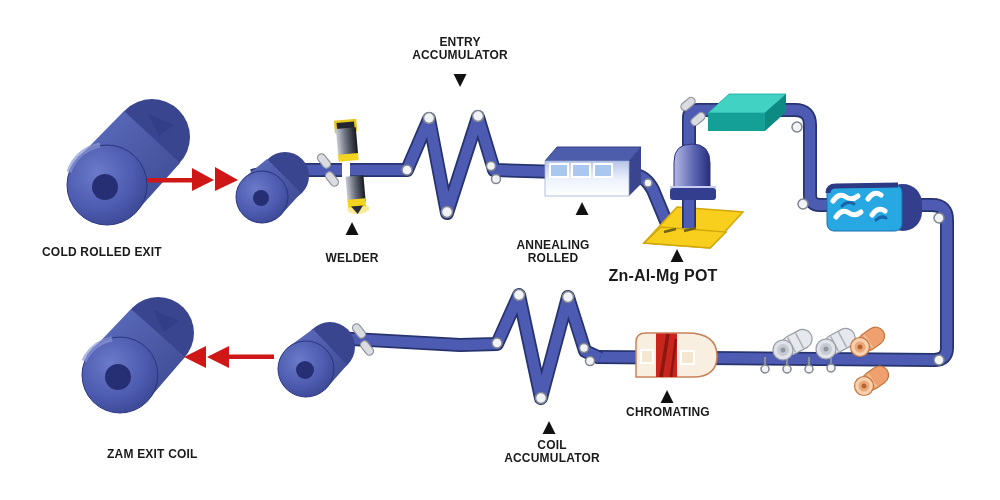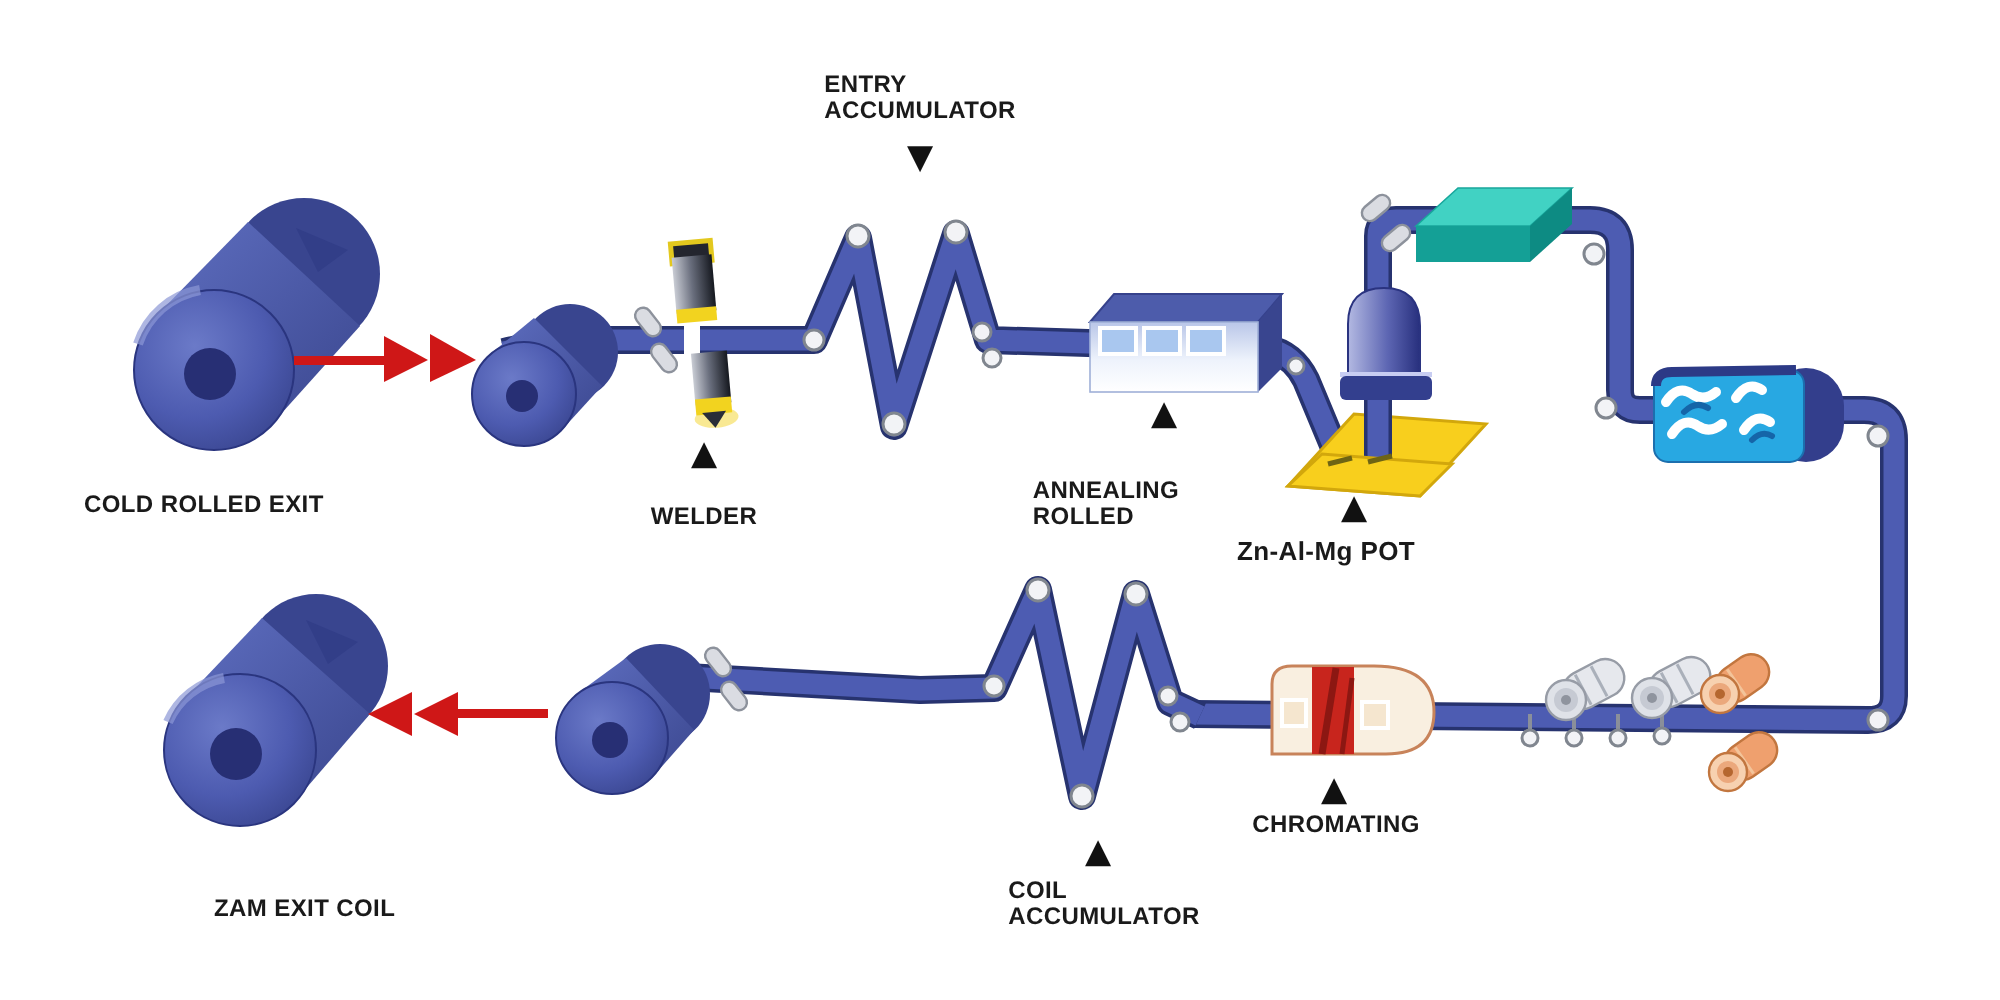--- a/index.html
+++ b/index.html
@@ -1,22 +1,22 @@
 <!DOCTYPE html>
 <html style="--background: #ffffff; --label-color: #1a1a1a; --marker-black: #111111; --strip-blue: #4d5cb2; --strip-edge: #27336f; --coil-blue: #4d5bb0; --arrow-red: #cf1717; --welder-yellow: #f2d31f; --pot-yellow: #f8cf1d; --cooler-teal: #14a096; --quench-blue: #28a8e2; --chromating-cream: #f9efe0; --chromating-red: #c8251d; --roller-orange: #efa06e; --roller-silver: #e6e8ed;"><head>
 <meta charset="utf-8">
 <style>
   html,body{margin:0;padding:0;background:var(--background,#fff);}
   .stage{position:relative;width:1000px;height:500px;background:var(--background,#fff);overflow:hidden;
          font-family:"Liberation Sans",sans-serif;}
   .stage svg{position:absolute;left:0;top:0;}
   .lbl{position:absolute;font-weight:bold;font-size:12px;line-height:13px;color:var(--label-color,#1a1a1a);
        letter-spacing:.2px;white-space:nowrap;}
-  .lbl.center{transform:translateX(-50%);text-align:left;}
-  .lbl.pot{font-size:13px;}
+  .lbl.center{transform:translateX(-50%);text-align:center;}
+  .lbl.pot{font-size:16px;}
   .marker{position:absolute;transform:translateX(-50%);font-family:"DejaVu Sans",sans-serif;
           font-size:17px;line-height:16px;color:var(--marker-black,#111);}
   
   .s-edge{fill:none;stroke:var(--strip-edge,#27336f);stroke-width:14;stroke-linejoin:round;}
   .s-face{fill:none;stroke:var(--strip-blue,#4d5cb2);stroke-width:10.5;stroke-linejoin:round;}
   .roller{fill:#f2f3f6;stroke:#80868f;stroke-width:1.5;}
   .clamp{fill:#dadce2;stroke:#8d929c;stroke-width:1.2;}
   .arrow{fill:var(--arrow-red,#cf1717);}
   .pot-fill{fill:var(--pot-yellow,#f8cf1d);stroke:#d2a70c;stroke-width:1.5;}
   .pot-slot{stroke:#6e6414;stroke-width:2.5;fill:none;}

